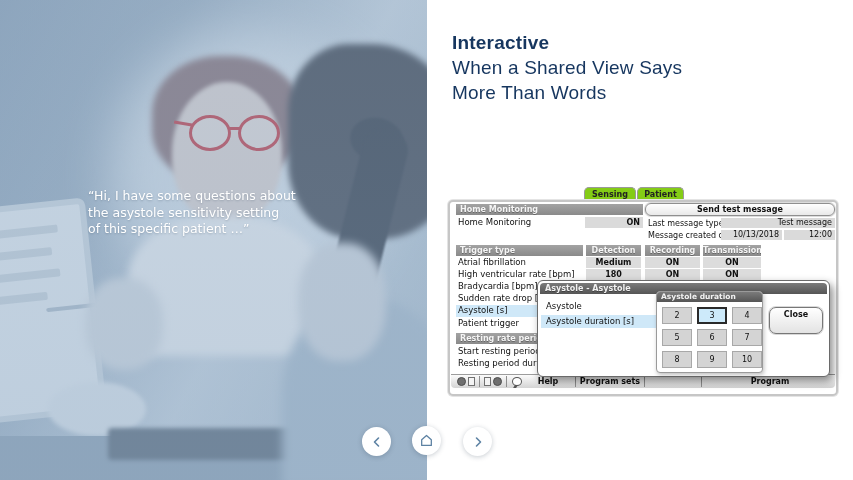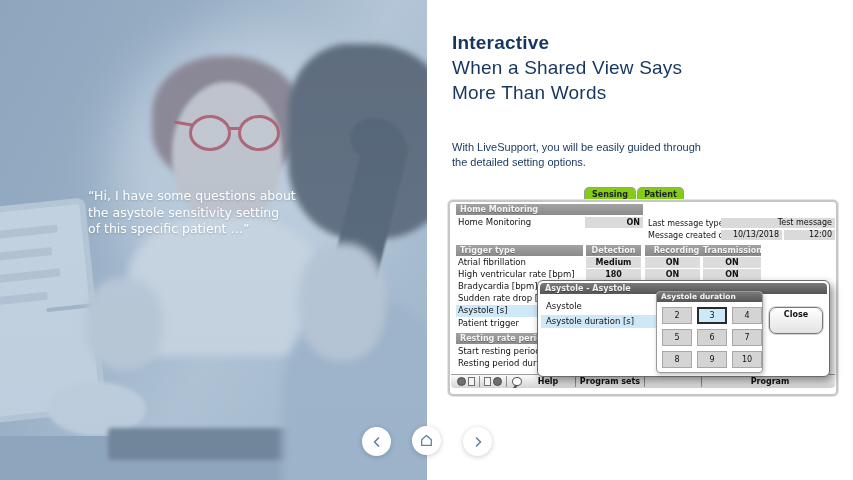--- a/index.html
+++ b/index.html
@@ -128,49 +128,46 @@
       <div>the asystole sensitivity setting</div>
       <div>of this specific patient …”</div>
     </div>
   </div>
 
   <div class="headline">
     <div class="t1">Interactive</div>
     <div class="t2">When a Shared View Says</div>
     <div class="t2">More Than Words</div>
   </div>
-  <div class="bodycopy">
-    <div>With LiveSupport, you will be easily guided through</div>
-    <div>the detailed setting options.</div>
-  </div>
 
   <div class="shot">
 
     <div class="tab" style="left:136px; width:52px;">
       <span>Sensing</span>
     </div>
     <div class="tab" style="left:189px; width:47px;">
       <span>Patient</span>
     </div>
 
     <div class="frame"></div>
 
     <div class="abs secbar" style="left:8px; top:17px; width:187px; height:11px;">Home Monitoring</div>
     <div class="abs lbl" style="left:10px; top:30px;">Home Monitoring</div>
     <div class="abs fld bold" style="left:137px; top:30px; width:58px; height:11px; line-height:11px;">ON</div>
 
+    <div class="abs sendbtn" style="left:197px; top:16px; width:190px; height:13px;">Send test message</div>
     <div class="abs lbl" style="left:200px; top:31px; font-size:8px;">Last message type</div>
     <div class="abs fld" style="left:273px; top:31px; width:114px; height:10px;">Test message</div>
     <div class="abs lbl" style="left:200px; top:43px; font-size:8px;">Message created on</div>
     <div class="abs fld" style="left:273px; top:43px; width:61px; height:10px;">10/13/2018</div>
     <div class="abs fld" style="left:336px; top:43px; width:51px; height:10px;">12:00</div>
 
     <div class="abs secbar" style="left:8px; top:58px; width:127px; height:11px;">Trigger type</div>
     <div class="abs secbar" style="left:138px; top:58px; width:55px; height:11px; text-align:center; padding-left:0;">Detection</div>
-    <div class="abs secbar" style="left:197px; top:58px; width:63px; height:11px; text-align:center; padding-left:0;">Recording</div>
+    <div class="abs secbar" style="left:197px; top:58px; width:55px; height:11px; text-align:center; padding-left:0;">Recording</div>
     <div class="abs secbar" style="left:255px; top:58px; width:58px; height:11px; text-align:center; padding-left:0;">Transmission</div>
 
     <div class="abs lbl" style="left:10px; top:70px;">Atrial fibrillation</div>
     <div class="abs cell" style="left:138px; top:70px; width:55px; height:11px;">Medium</div>
     <div class="abs cell" style="left:197px; top:70px; width:55px; height:11px;">ON</div>
     <div class="abs cell" style="left:255px; top:70px; width:58px; height:11px;">ON</div>
 
     <div class="abs lbl" style="left:10px; top:82px;">High ventricular rate [bpm]</div>
     <div class="abs cell" style="left:138px; top:82px; width:55px; height:11px;">180</div>
     <div class="abs cell" style="left:197px; top:82px; width:55px; height:11px;">ON</div>

